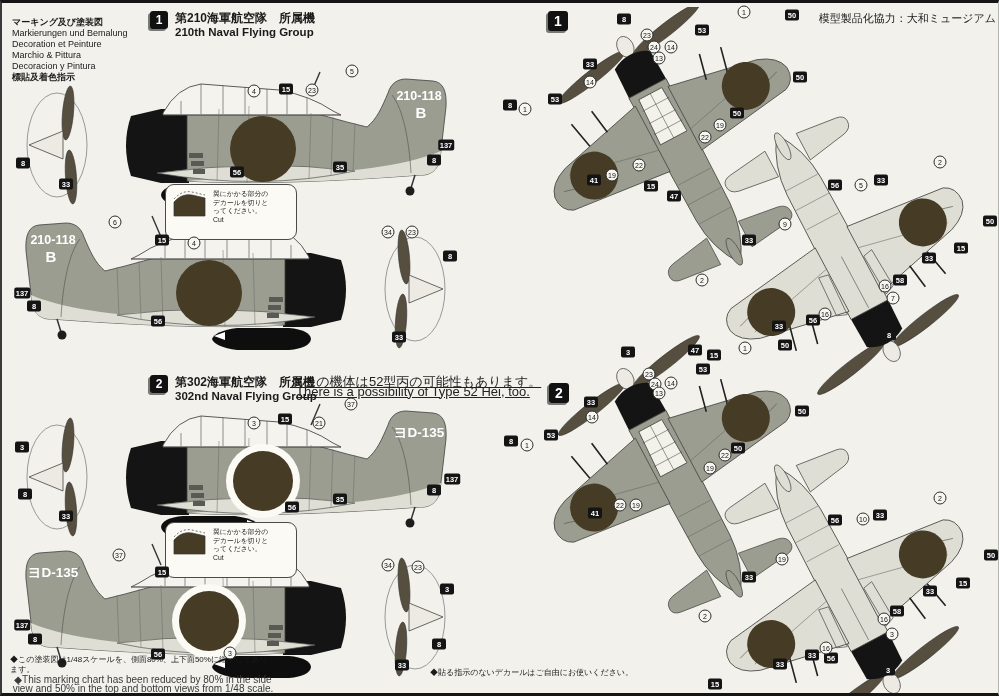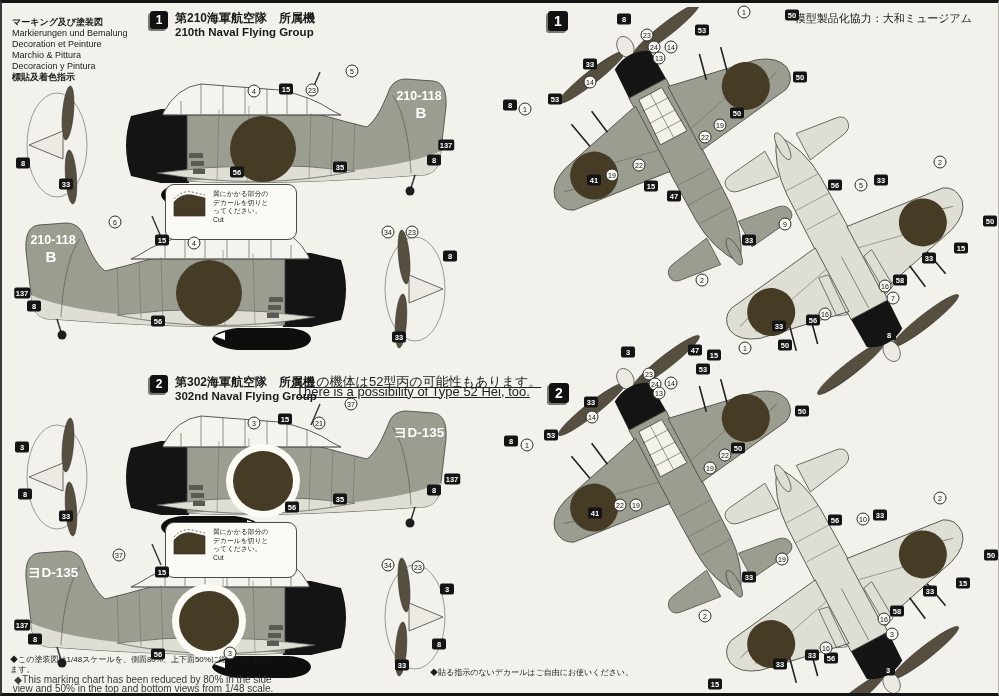--- a/index.html
+++ b/index.html
@@ -18,21 +18,21 @@
   .subs .s0{font-weight:bold;}
   
   .sec-h{position:absolute;display:flex;gap:7px;align-items:flex-start;}
   .badge{width:18px;height:18px;background:#111;color:#fff;border-radius:3px;
     display:flex;align-items:center;justify-content:center;
     font-size:12px;font-weight:bold;box-shadow:-2px 2px 0 rgba(20,20,20,.55);}
   .badge.big{width:20px;height:20px;font-size:14px;}
   .sec-t .jp{font-size:12px;font-weight:bold;line-height:14px;}
   .sec-t .en{font-size:11.5px;font-weight:bold;line-height:14px;}
   .sec-note{position:absolute;font-size:13px;line-height:9.5px;color:#222;text-decoration:underline;}
-  .credit{position:absolute;right:26px;top:8px;font-size:11px;}
+  .credit{position:absolute;right:2px;top:8px;font-size:11px;}
   
   .fig{position:absolute;}
   #fig1{left:8px;top:66px;}   #fig2{left:8px;top:210px;}
   #fig3{left:8px;top:398px;}  #fig4{left:8px;top:538px;}
   #rightviews{position:absolute;left:490px;top:4px;}
   .tv{--af:var(--airframe);--top:1;--bot:0;}
   .bv{--af:var(--underside);--top:0;--bot:1;}
   
   .cutnote{position:absolute;width:132px;height:56px;background:#fbfaf5;
     border:1.2px solid #4a4a46;border-radius:9px;display:flex;gap:5px;

